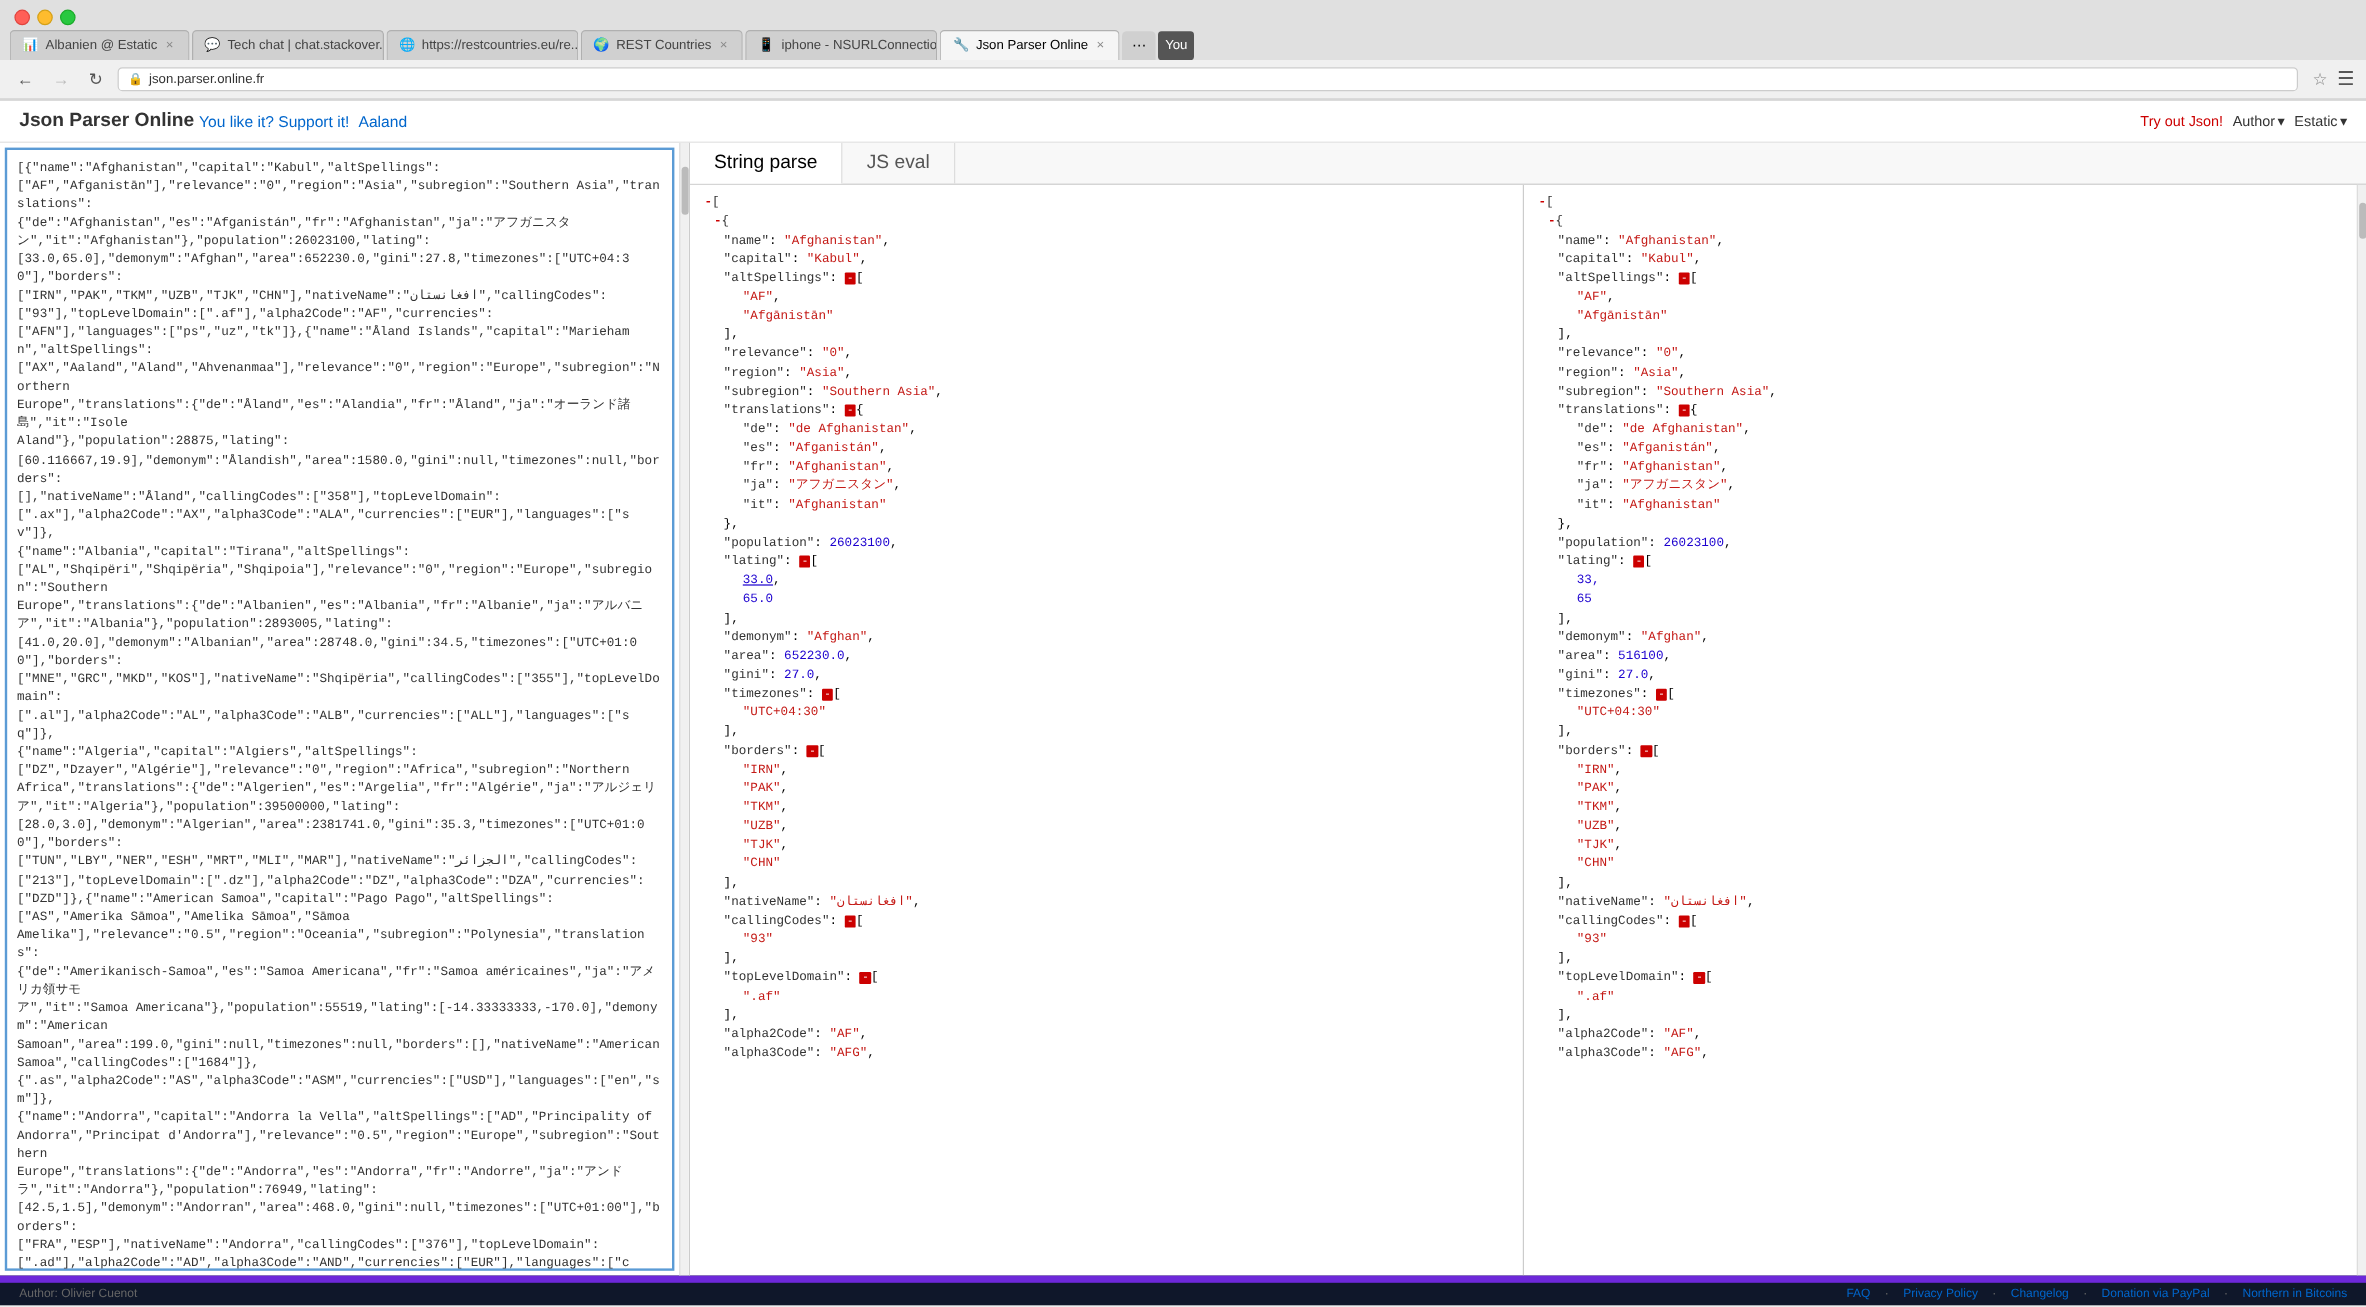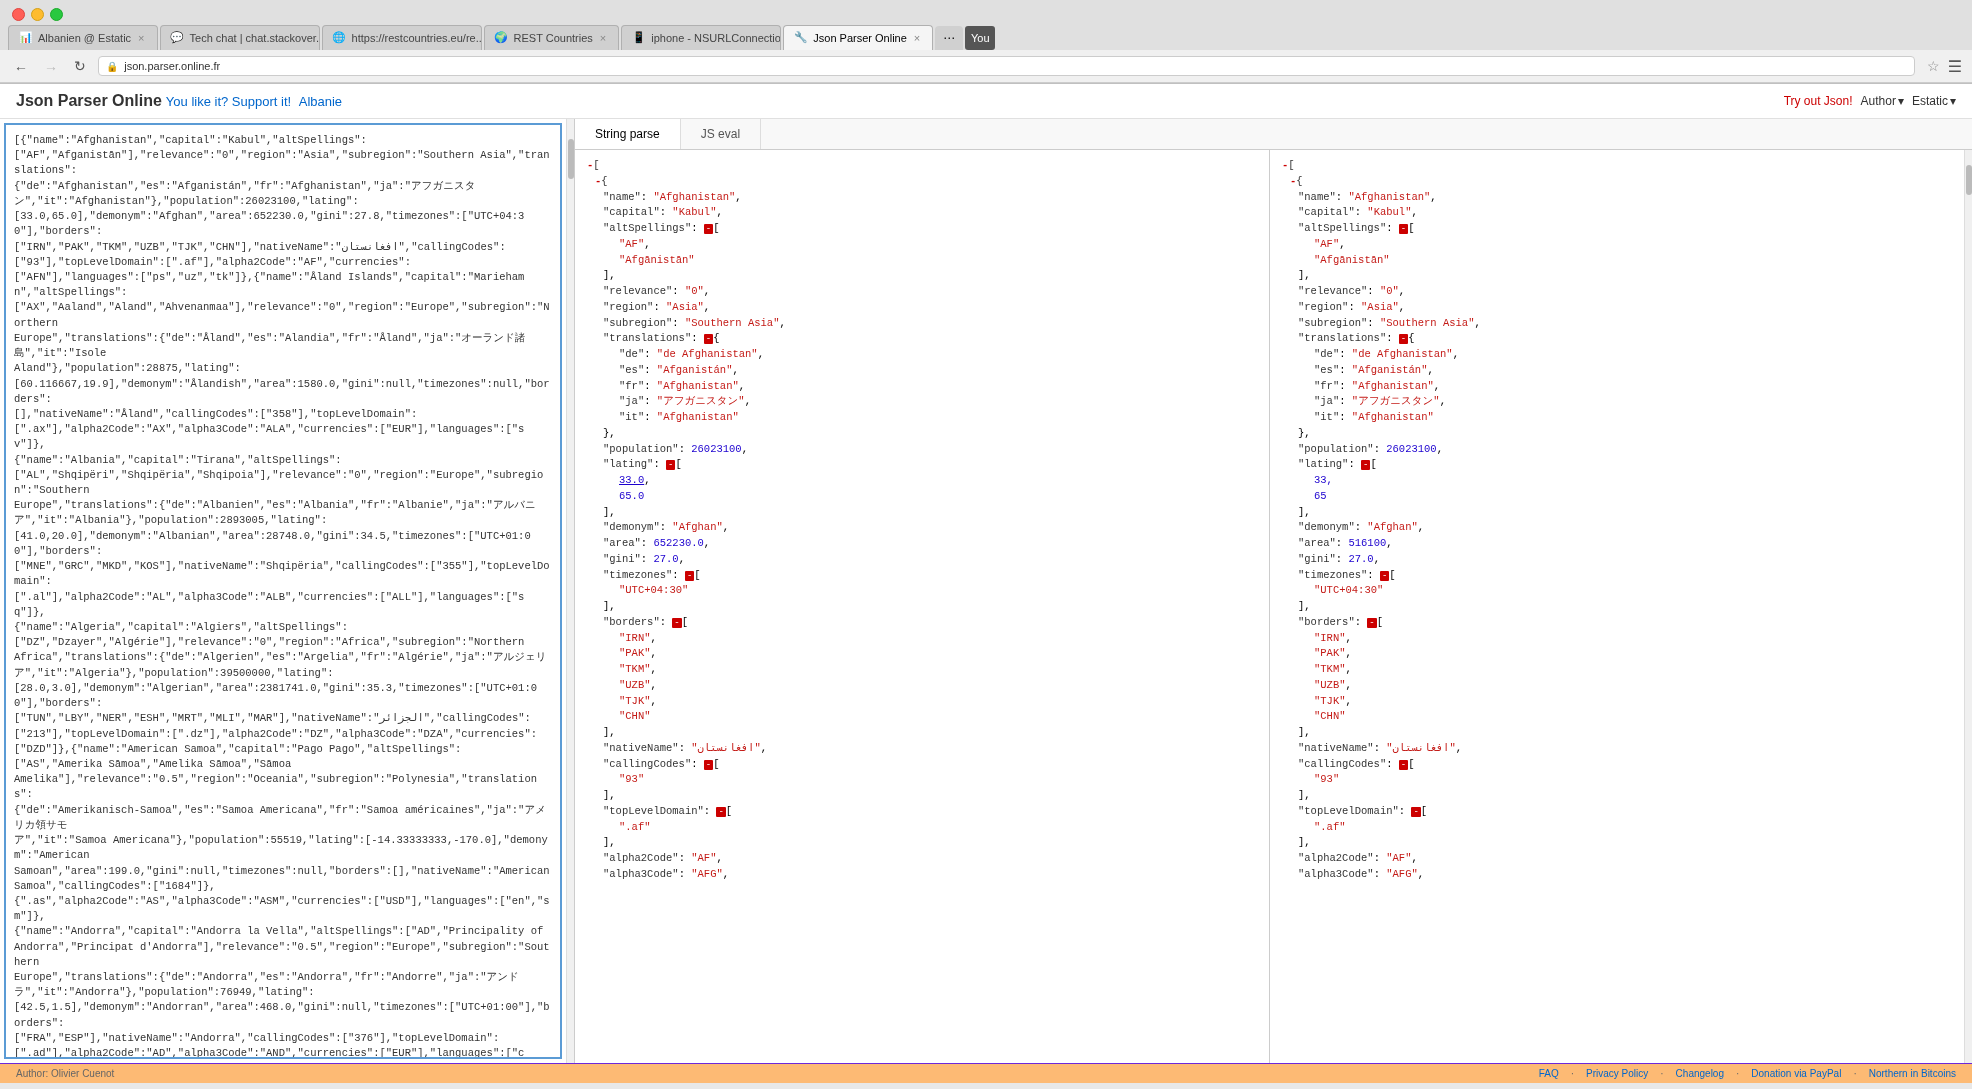--- a/index.html
+++ b/index.html
@@ -111,38 +111,38 @@
     }
 
     
     .right-panel {
       flex: 1; overflow: hidden; display: flex; flex-direction: column;
     }
     .right-panel-tabs {
       display: flex; border-bottom: 1px solid #ccc; background: #f8f8f8;
     }
     .right-tab {
-      padding: 8px 20px; font-size: 12px; color: #555; cursor: pointer;
+      padding: 8px 20px; font-size: 16px; color: #555; cursor: pointer;
       border-right: 1px solid #ddd;
     }
     .right-tab.active { background: white; color: #000; font-weight: 500; }
 
     .column-divider {
       width: 1px; background: #ccc; flex-shrink: 0;
     }
     .right-col {
       flex: 1; overflow-y: auto; overflow-x: auto;
       padding: 8px 12px;
       font-family: 'Courier New', monospace; font-size: 10.5px;
       line-height: 1.5;
     }
 
     
     .footer {
-      background: #fdba74; border-top: 1px solid #6d28d9;
+      background: #0f172a; border-top: 6px solid #6d28d9;
       padding: 4px 16px; display: flex; justify-content: space-between;
       font-size: 10px; color: #666;
     }
     .footer-links { display: flex; gap: 12px; }
     .footer-link { color: #0066cc; cursor: pointer; }
 
     
     .right-scrollbar {
       width: 8px; background: #f0f0f0; border-left: 1px solid #ddd; flex-shrink: 0;
     }
@@ -208,21 +208,21 @@
 </div>
 
 <div class="app-container">
 
   <div class="app-header">
     <div class="app-title-area">
       <span class="app-title">Json Parser Online</span>
       <span class="app-subtitle">
         <span>You like it? Support it!</span>
         <span class="app-subtitle-sep"> </span>
-        <span class="donate-link">Albanie</span>
+        <span class="donate-link">Aaland</span>
       </span>
     </div>
     <div class="header-actions">
       <span class="try-beta">Try out Json!</span>
       <button class="samples-btn">
         <span>Author</span>
         <span>▾</span>
       </button>
       <button class="options-btn">
         <span>Estatic</span>

